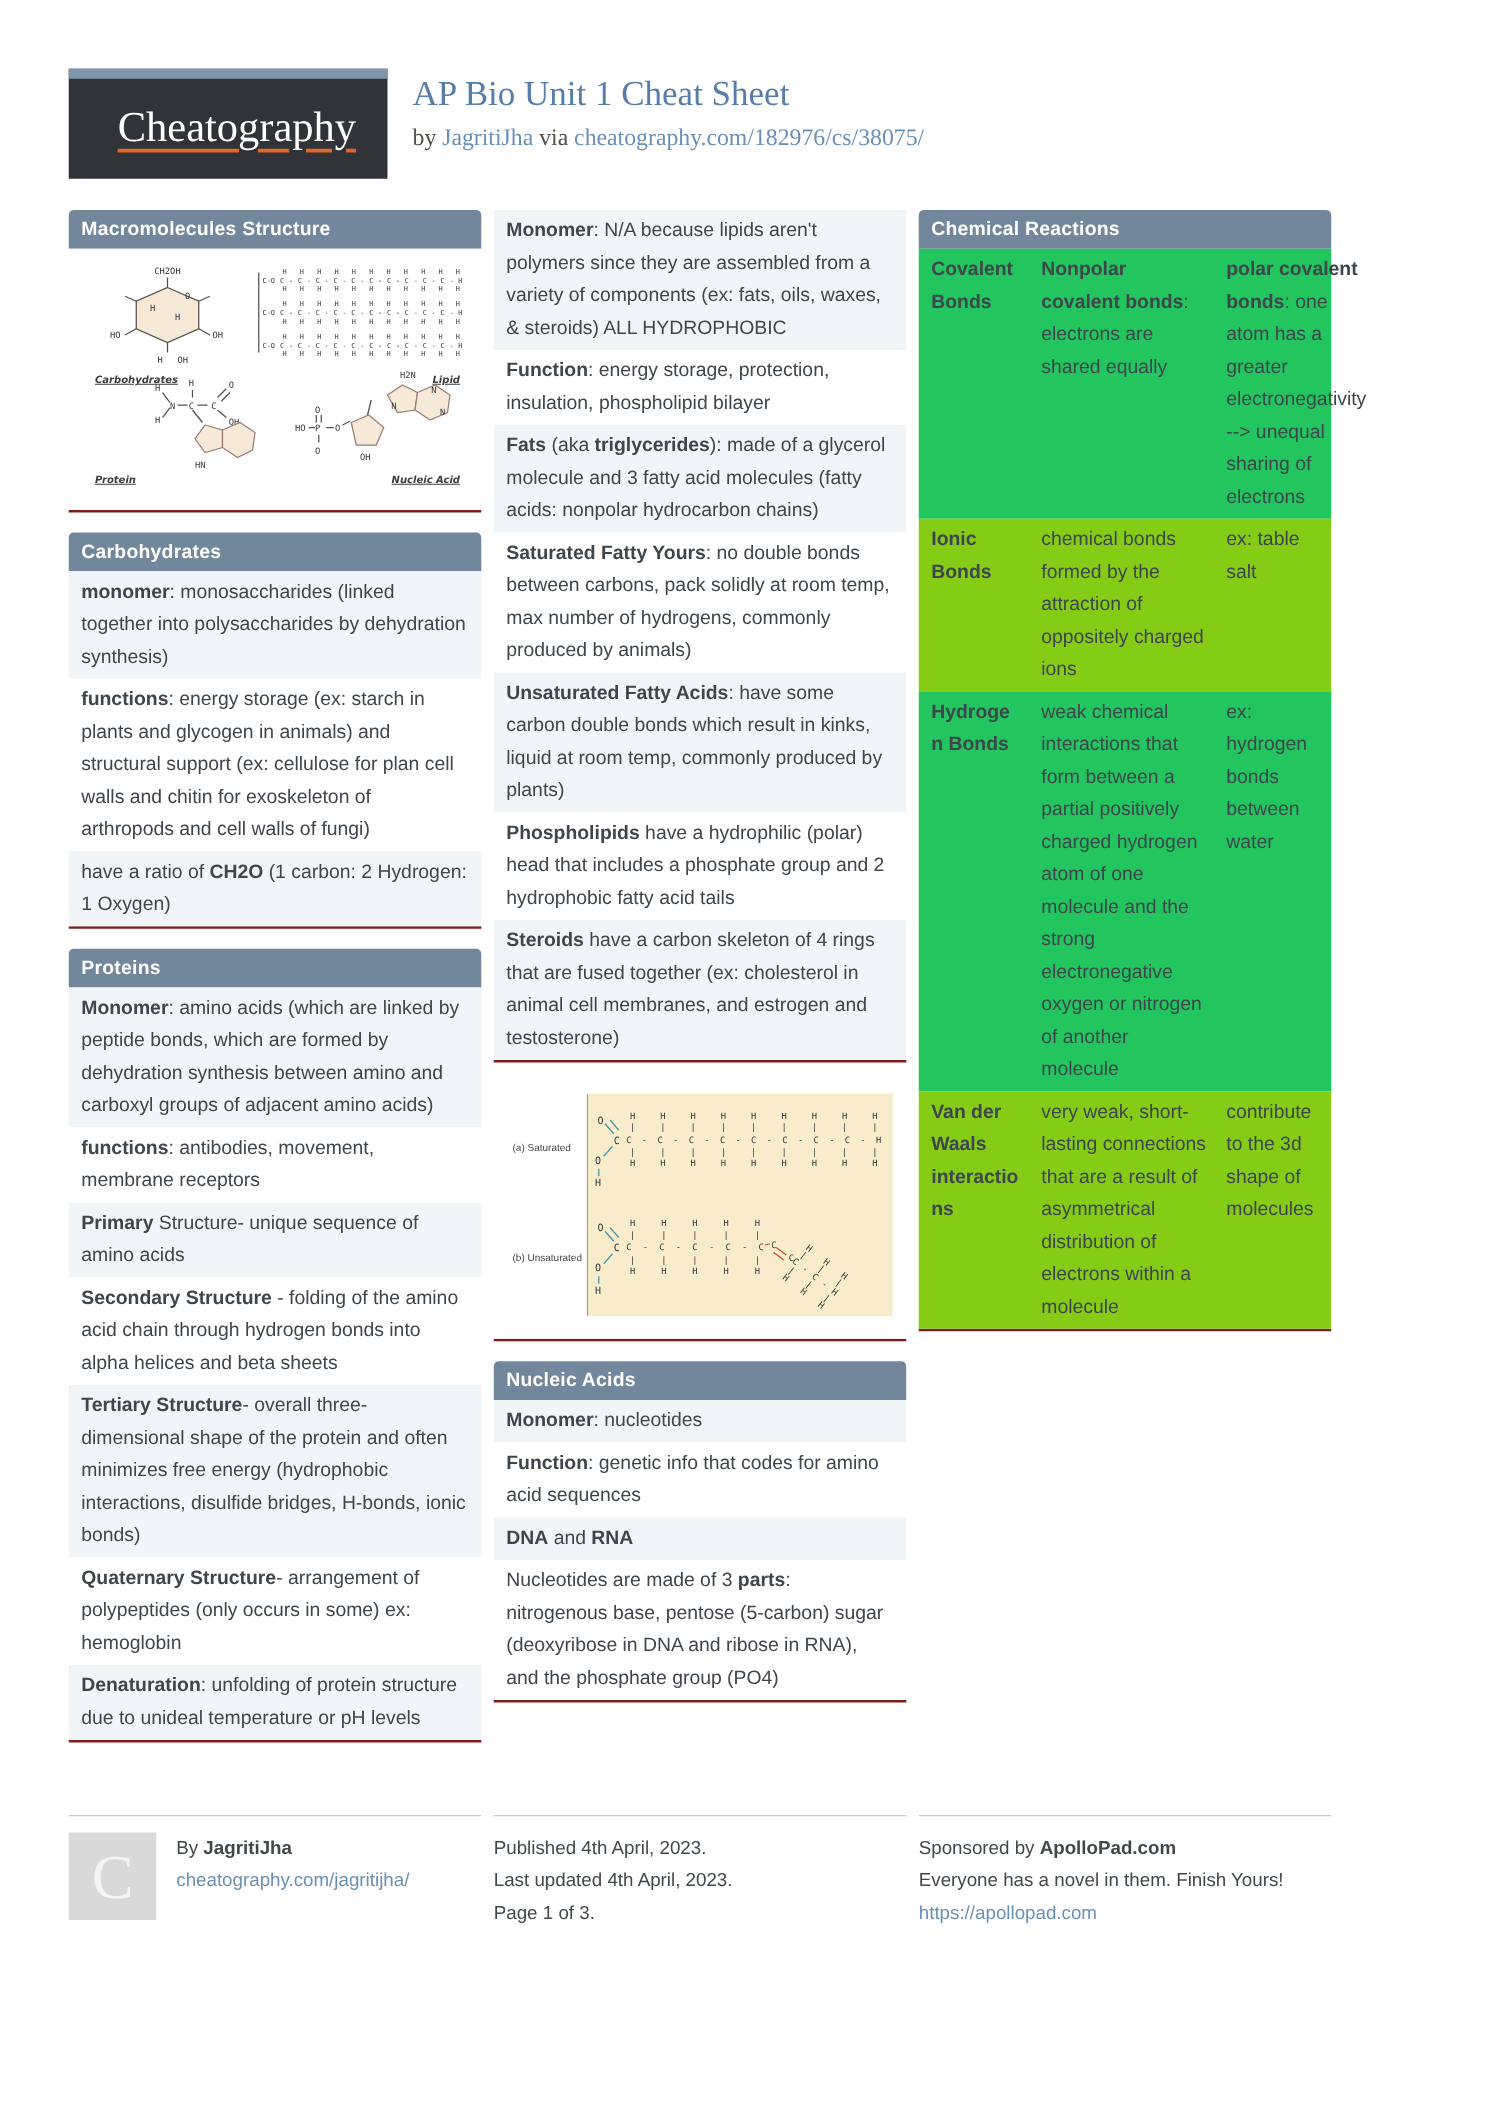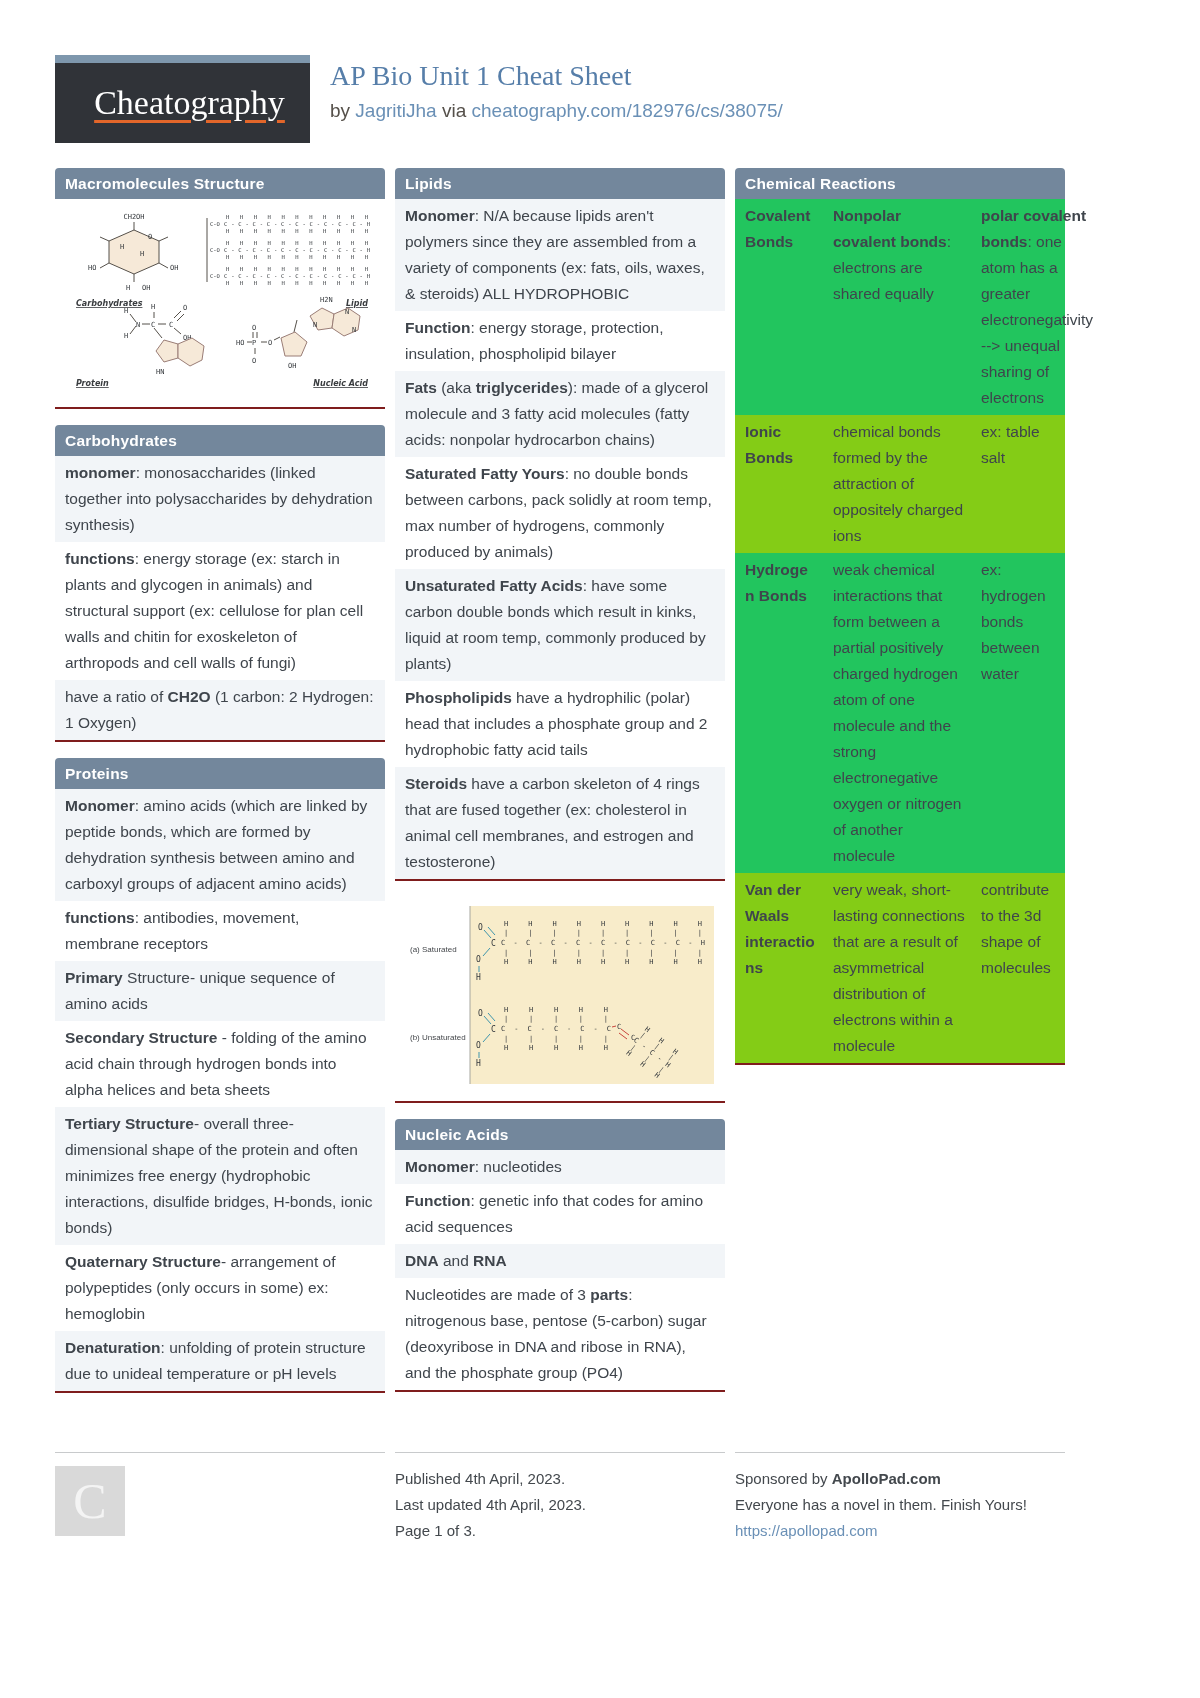--- a/index.html
+++ b/index.html
@@ -17,21 +17,21 @@
   .logo-text{
     font-family:"Liberation Serif", serif;color:#ffffff;font-size:34px;
     text-decoration:underline;text-decoration-color:#e2662a;
     text-decoration-thickness:3px;text-underline-offset:6px;
   }
   .title-block{position:absolute;left:330px;top:60px;}
   .sheet-title{
     font-family:"Liberation Serif", serif;color:#567ea9;font-size:28px;
     margin:0 0 8px 0;font-weight:normal;
   }
-  .byline{font-family:Liberation Sans, sans-serif;font-size:19px;color:#55504a;}
+  .byline{font-family:Liberation Serif, serif;font-size:19px;color:#55504a;}
   .byline a{color:#6a90b6;text-decoration:none;cursor:pointer;}
   
   .col{position:absolute;top:168px;width:330px;}
   #col1{left:55px}#col2{left:395px}#col3{left:735px}
   .card{margin-bottom:16px;border-bottom:2px solid #7f1d1d;}
   .card-h{
     background:#73879c;color:#ffffff;font-weight:bold;font-size:15.5px;
     padding:7px 10px 6px 10px;border-radius:4px 4px 0 0;letter-spacing:.2px;
   }
   .crow{font-size:15.5px;line-height:26px;padding:4px 10px;background:#ffffff;overflow-wrap:break-word;}
@@ -191,21 +191,20 @@
       <div class="crow"><span class="bold">functions</span><span>: antibodies, movement, membrane receptors</span></div>
       <div class="crow alt"><span class="bold">Primary</span><span> Structure- unique sequence of amino acids</span></div>
       <div class="crow"><span class="bold">Secondary Structure</span><span> - folding of the amino acid chain through hydrogen bonds into alpha helices and beta sheets</span></div>
       <div class="crow alt"><span class="bold">Tertiary Structure</span><span>- overall three-dimensional shape of the protein and often minimizes free energy (hydrophobic interactions, disulfide bridges, H-bonds, ionic bonds)</span></div>
       <div class="crow"><span class="bold">Quaternary Structure</span><span>- arrangement of polypeptides (only occurs in some) ex: hemoglobin</span></div>
       <div class="crow alt"><span class="bold">Denaturation</span><span>: unfolding of protein structure due to unideal temperature or pH levels</span></div>
     </section>
   </div>
 <div class="col" id="col2">
     <section class="card">
-      <header class="card-h">Lipids</header>
       <div class="crow alt"><span class="bold">Monomer</span><span>: N/A because lipids aren't polymers since they are assembled from a variety of components (ex: fats, oils, waxes, &amp; steroids) ALL HYDROPHOBIC</span></div>
       <div class="crow"><span class="bold">Function</span><span>: energy storage, protection, insulation, phospholipid bilayer</span></div>
       <div class="crow alt"><span class="bold">Fats</span><span> (aka </span><span class="bold">triglycerides</span><span>): made of a glycerol molecule and 3 fatty acid molecules (fatty acids: nonpolar hydrocarbon chains)</span></div>
       <div class="crow"><span class="bold">Saturated Fatty Yours</span><span>: no double bonds between carbons, pack solidly at room temp, max number of hydrogens, commonly produced by animals)</span></div>
       <div class="crow alt"><span class="bold">Unsaturated Fatty Acids</span><span>: have some carbon double bonds which result in kinks, liquid at room temp, commonly produced by plants)</span></div>
       <div class="crow"><span class="bold">Phospholipids</span><span> have a hydrophilic (polar) head that includes a phosphate group and 2 hydrophobic fatty acid tails</span></div>
       <div class="crow alt"><span class="bold">Steroids</span><span> have a carbon skeleton of 4 rings that are fused together (ex: cholesterol in animal cell membranes, and estrogen and testosterone)</span></div>
     </section>
     <section class="card">
       <div class="crow imgrow">
@@ -309,20 +308,24 @@
         <div class="tcell c1"><span>very weak, short-lasting connections that are a result of asymmetrical distribution of electrons within a molecule</span></div>
         <div class="tcell c2"><span>contribute to the 3d shape of molecules</span></div>
       </div>
     </section>
   </div>
 
 <div class="footer-col" id="fcol1">
   <div class="cbox">
       <span>C</span>
     </div>
+  <div>
+    <span>By </span><span class="bold">JagritiJha</span><br>
+    <a>cheatography.com/jagritijha/</a>
+  </div>
 </div>
 <div class="footer-col" id="fcol2">
   <div>Published 4th April, 2023.</div>
   <div>Last updated 4th April, 2023.</div>
   <div>Page 1 of 3.</div>
 </div>
 <div class="footer-col" id="fcol3">
   <div>
     <span>Sponsored by </span><span class="bold">ApolloPad.com</span>
   </div>

